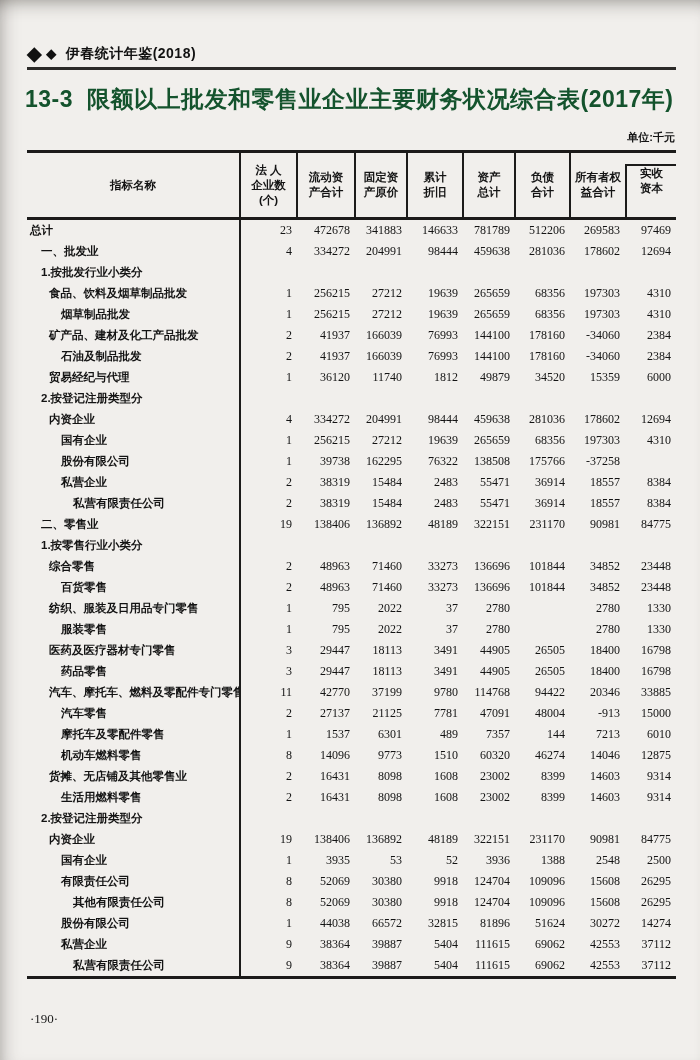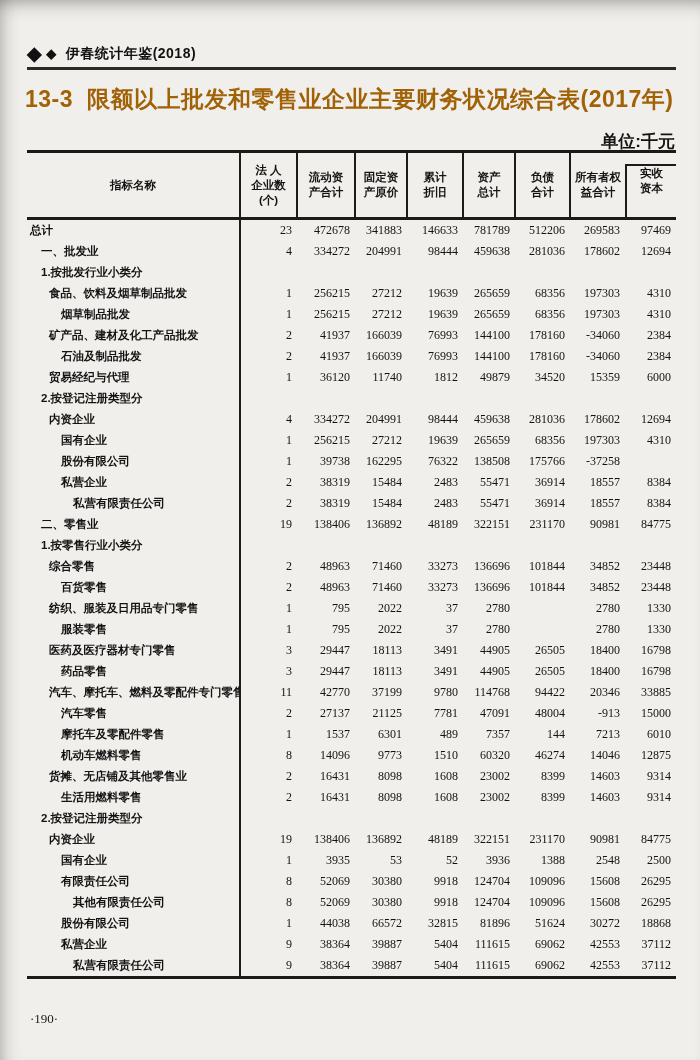--- a/index.html
+++ b/index.html
@@ -26,27 +26,27 @@
   }
   .diamond-lg { font-size: 19px; line-height: 1; }
   .diamond-sm { font-size: 13px; line-height: 1; margin-right: 5px; }
   .banner-rule {
     position: absolute; left: 27px; top: 67px;
     width: 649px; height: 3px; background: #2b2a28;
   }
   
   .title {
     position: absolute; left: 25px; top: 84px; width: 660px;
-    font-size: 23px; font-weight: bold; color: #a16207;
+    font-size: 23px; font-weight: bold; color: #14532d;
     white-space: nowrap; letter-spacing: .5px;
   }
   .title-number { margin-right: 14px; }
   .unit-note {
     position: absolute; right: 25px; top: 130px;
-    font-size: 17px; font-weight: bold; color: #141414;
+    font-size: 11px; font-weight: bold; color: #141414;
   }
   
   table.fin {
     position: absolute; left: 27px; top: 150px;
     width: 649px;
     border-collapse: collapse; table-layout: fixed;
     border-top: 3px solid #1c1b1a;
   }
   thead th {
     height: 67px; padding: 0;
@@ -511,21 +511,21 @@
         </tr>
         <tr>
           <td class="label-cell lvl3">股份有限公司</td>
           <td class="num-cell">1</td>
           <td class="num-cell">44038</td>
           <td class="num-cell">66572</td>
           <td class="num-cell">32815</td>
           <td class="num-cell">81896</td>
           <td class="num-cell">51624</td>
           <td class="num-cell">30272</td>
-          <td class="num-cell">18868</td>
+          <td class="num-cell">14274</td>
         </tr>
         <tr>
           <td class="label-cell lvl3">私营企业</td>
           <td class="num-cell">9</td>
           <td class="num-cell">38364</td>
           <td class="num-cell">39887</td>
           <td class="num-cell">5404</td>
           <td class="num-cell">111615</td>
           <td class="num-cell">69062</td>
           <td class="num-cell">42553</td>

